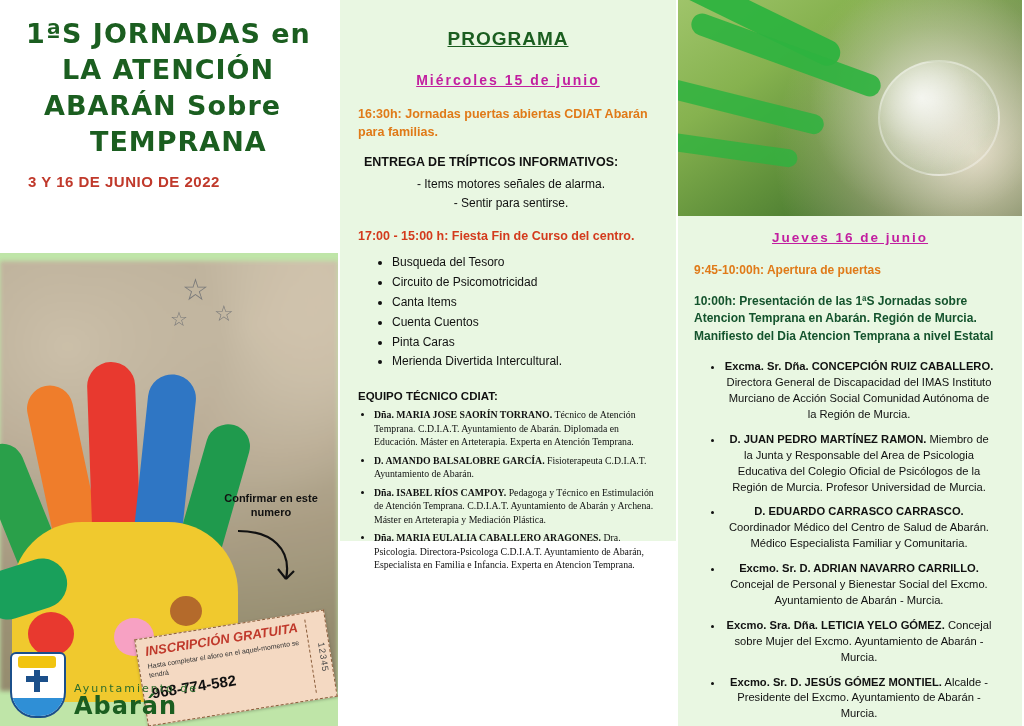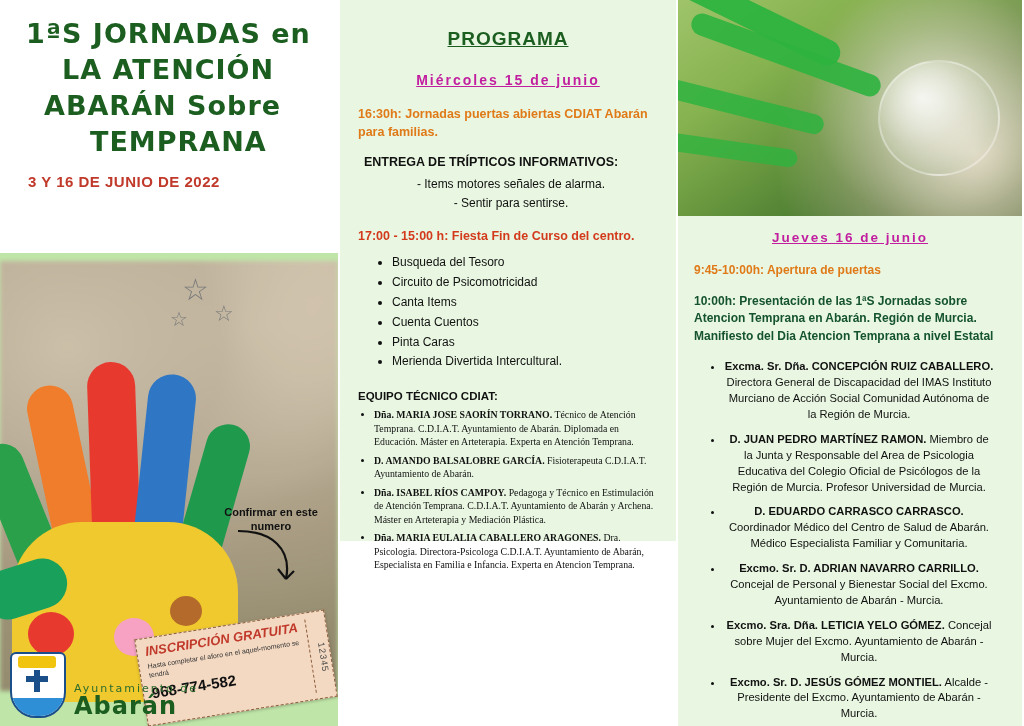--- a/index.html
+++ b/index.html
@@ -125,21 +125,21 @@
     font-size: 26px;
     color: #7a7a7a;
     line-height: 1;
   }
   .star-a { left: 18px; top: 0px; font-size: 30px; }
   .star-b { left: 50px; top: 28px; font-size: 22px; }
   .star-c { left: 6px;  top: 34px; font-size: 20px; }
 
   .confirm-note {
     position: absolute;
-    right: 12px; top: 252px;
+    right: 12px; top: 238px;
     width: 110px;
     font-size: 11px;
     font-weight: bold;
     color: #111;
     text-align: center;
     line-height: 1.3;
   }
   .arrow-svg {
     position: absolute;
     right: 32px; top: 272px;

